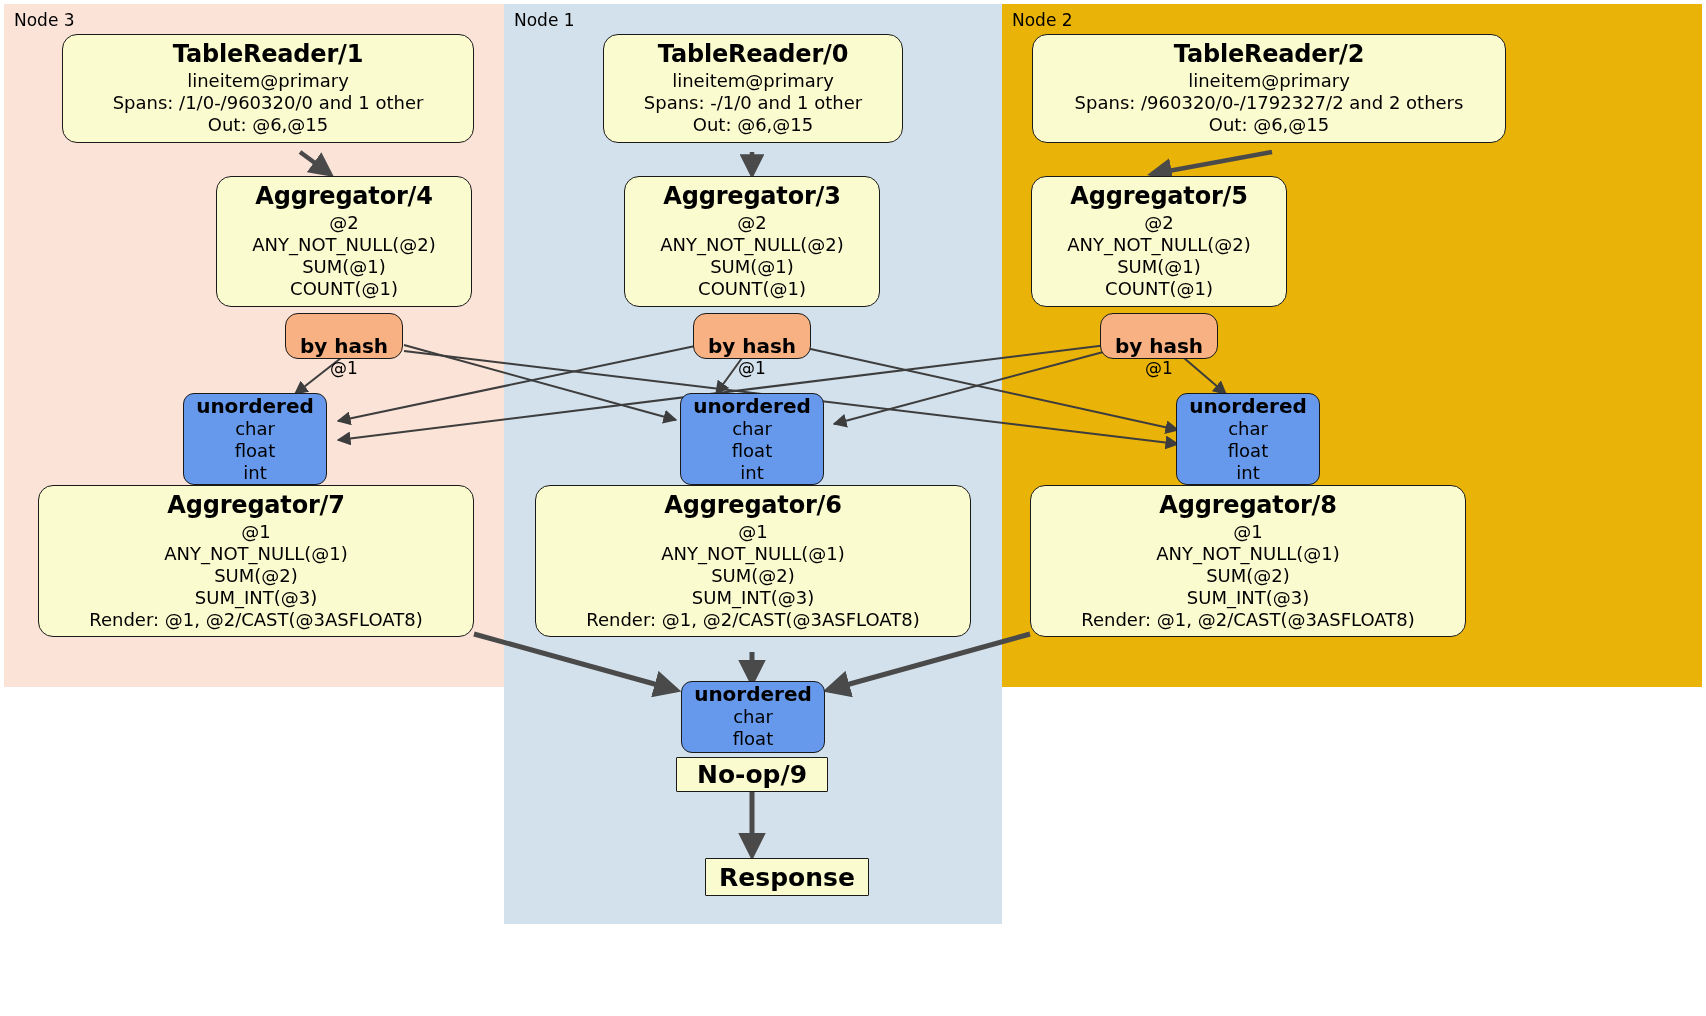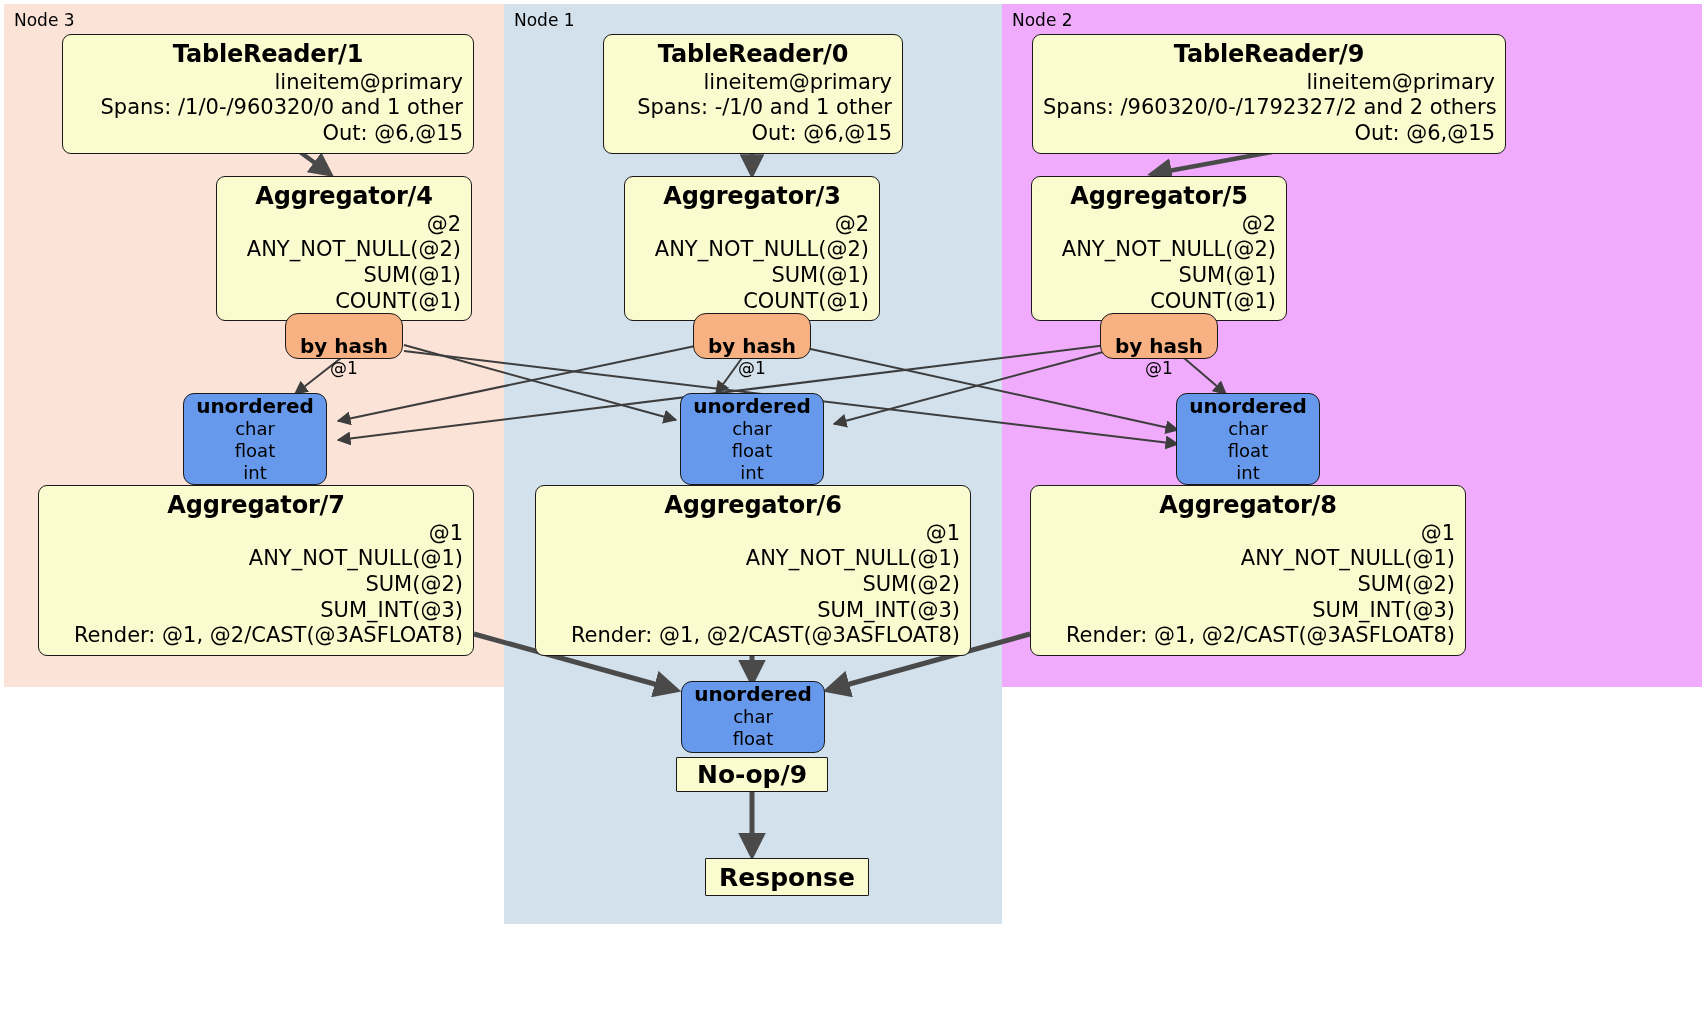--- a/index.html
+++ b/index.html
@@ -40,37 +40,36 @@
     height: 1016px;
     pointer-events: none;
   }
 
   
   .proc {
     position: absolute;
     box-sizing: border-box;
     background: #fbfbd0;
     border: 1.6px solid #1a1a1a;
-    border-radius: 9px;
+    border-radius: 15px;
     text-align: center;
     padding: 4px 10px 6px 10px;
     line-height: 1.24;
     color: #000;
     white-space: nowrap;
   }
   .proc .title {
     font-weight: bold;
     font-size: 24px;
     letter-spacing: -0.2px;
     line-height: 1.28;
   }
   .proc .line {
-    font-size: 21px;
+    font-size: 18px;
     line-height: 1.22;
-    text-align: right;
   }
 
   .router {
     position: absolute;
     box-sizing: border-box;
     background: #f7b183;
     border: 1.4px solid #1a1a1a;
     border-radius: 13px;
     text-align: center;
     color: #000;
@@ -117,21 +116,21 @@
 <div id="stage">
 
   <div class="node-panel" style="left:4px; top:4px; width:500px; height:683px; background:#fbe3d8;">
     <span class="node-panel-label">Node 3</span>
   </div>
 
   <div class="node-panel" style="left:504px; top:4px; width:498px; height:920px; background:#d3e1ec;">
     <span class="node-panel-label">Node 1</span>
   </div>
 
-  <div class="node-panel" style="left:1002px; top:4px; width:700px; height:683px; background:#f0abfc;">
+  <div class="node-panel" style="left:1002px; top:4px; width:700px; height:683px; background:#eab308;">
     <span class="node-panel-label">Node 2</span>
   </div>
 
   <svg id="edges" viewBox="0 0 1706 1016" xmlns="http://www.w3.org/2000/svg">
     <defs>
       <marker id="ah-thin" viewBox="0 0 10 10" refX="9" refY="5" markerWidth="7" markerHeight="7" orient="auto-start-reverse">
         <path d="M 0 0 L 10 5 L 0 10 z" fill="#3d3d3d"></path>
       </marker>
       <marker id="ah-thick" viewBox="0 0 10 10" refX="8" refY="5" markerWidth="5.5" markerHeight="5.5" orient="auto-start-reverse">
         <path d="M 0 0 L 10 5 L 0 10 z" fill="#4a4a4a"></path>
@@ -169,21 +168,21 @@
   </div>
 
   <div class="proc" style="left:603px; top:34px; width:300px;">
     <div class="title">TableReader/0</div>
     <div class="line">lineitem@primary</div>
     <div class="line">Spans: -/1/0 and 1 other</div>
     <div class="line">Out: @6,@15</div>
   </div>
 
   <div class="proc" style="left:1032px; top:34px; width:474px;">
-    <div class="title">TableReader/9</div>
+    <div class="title">TableReader/2</div>
     <div class="line">lineitem@primary</div>
     <div class="line">Spans: /960320/0-/1792327/2 and 2 others</div>
     <div class="line">Out: @6,@15</div>
   </div>
 
   <div class="proc" style="left:216px; top:176px; width:256px;">
     <div class="title">Aggregator/4</div>
     <div class="line">@2</div>
     <div class="line">ANY_NOT_NULL(@2)</div>
     <div class="line">SUM(@1)</div>

